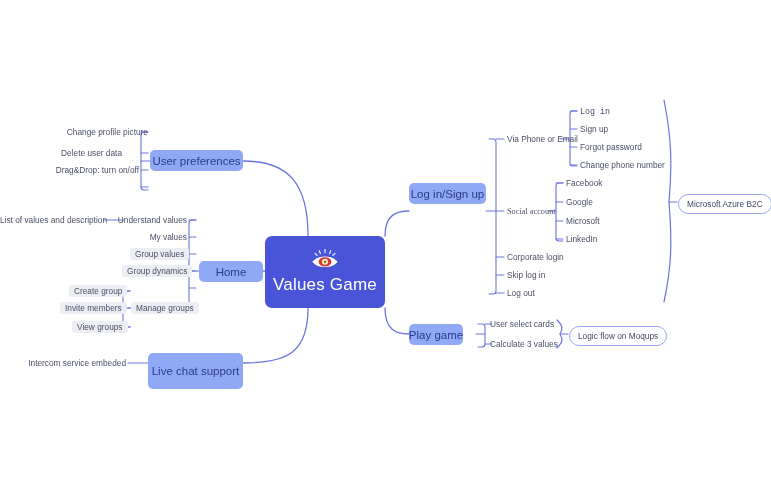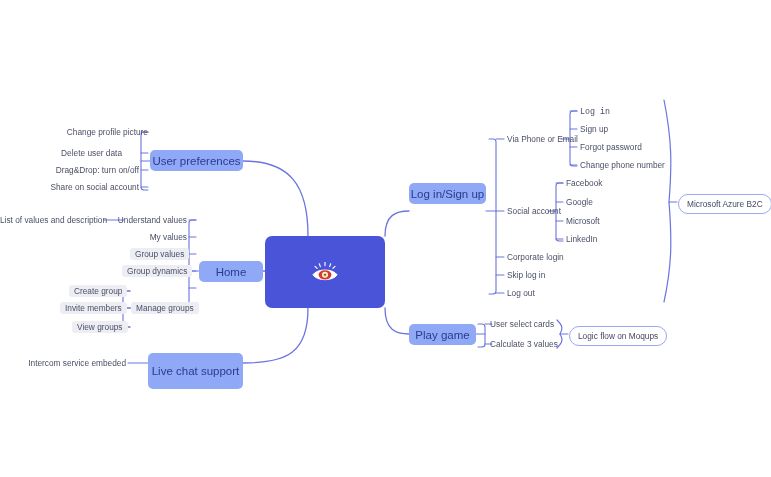--- a/index.html
+++ b/index.html
@@ -151,46 +151,46 @@
           <line x1="6" y1="6" x2="9" y2="9"></line>
           <line x1="34" y1="6" x2="31" y2="9"></line>
         </g>
         <path d="M 3 18 C 9 9 31 9 37 18 C 31 27 9 27 3 18 Z" fill="#ffffff" stroke="#ffffff" stroke-width="1.4"></path>
         <ellipse cx="20" cy="18" rx="9" ry="6.5" fill="#d9392f"></ellipse>
         <circle cx="20" cy="18" r="4.2" fill="#ffffff"></circle>
         <circle cx="20" cy="18" r="2.6" fill="#f2c53d"></circle>
         <circle cx="20" cy="18" r="1.1" fill="#3a2a10"></circle>
       </svg>
     </span>
+    <span class="center-label">Values Game</span>
   </div>
 
   <div class="l1" style="left:150px;top:150px;width:93px;height:21px;">
     <span>User preferences</span>
   </div>
 
   <div class="l1" style="left:199px;top:261px;width:64px;height:21px;">
     <span>Home</span>
   </div>
 
   <div class="l1" style="left:148px;top:353px;width:95px;height:36px;">
     <span>Live chat support</span>
   </div>
 
   <div class="l1" style="left:409px;top:183px;width:77px;height:21px;">
     <span>Log in/Sign up</span>
   </div>
 
-  <div class="l1" style="left:409px;top:324px;width:67px;height:21px;">
+  <div class="l1" style="left:409px;top:324px;width:54px;height:21px;">
     <span>Play game</span>
   </div>
 
   <div class="leaf r" style="left:0px;top:127px;width:139px;padding-left:9px;">Change profile picture</div>
   <div class="leaf r" style="left:0px;top:148px;width:122px;">Delete user data</div>
   <div class="leaf r" style="left:0px;top:165px;width:139px;">Drag&amp;Drop: turn on/off</div>
-  <div class="leaf r" style="left:0px;top:182px;width:139px;">Share on social account</div>
 
   <div class="leaf r" style="left:0px;top:215px;width:102px;">List of values and description</div>
 
   <div class="leaf r" style="left:106px;top:215px;width:81px;">Understand values</div>
 
   <div class="leaf r" style="left:106px;top:232px;width:81px;">My values</div>
 
   <div class="chip" style="left:130px;top:248px;">Group values</div>
 
   <div class="chip" style="left:122px;top:265px;">Group dynamics</div>
@@ -200,21 +200,21 @@
   <div class="chip" style="left:69px;top:285px;">Create group</div>
 
   <div class="chip" style="left:60px;top:302px;">Invite members</div>
 
   <div class="chip" style="left:72px;top:321px;">View groups</div>
 
   <div class="leaf r" style="left:0px;top:358px;width:126px;">Intercom service embeded</div>
 
   <div class="leaf l" style="left:507px;top:134px;">Via Phone or Email</div>
 
-  <div class="leaf l" style="left:507px;top:206px;">Social account</div>
+  <div class="leaf l" style="left:507px;top:206px;font-family:Liberation Serif, serif;">Social account</div>
 
   <div class="leaf l" style="left:507px;top:252px;">Corporate login</div>
 
   <div class="leaf l" style="left:507px;top:270px;">Skip log in</div>
 
   <div class="leaf l" style="left:507px;top:288px;">Log out</div>
 
   <div class="leaf l" style="left:580px;top:106px;font-family:Liberation Mono, monospace;">Log in</div>
   <div class="leaf l" style="left:580px;top:124px;">Sign up</div>
   <div class="leaf l" style="left:580px;top:142px;">Forgot password</div>

